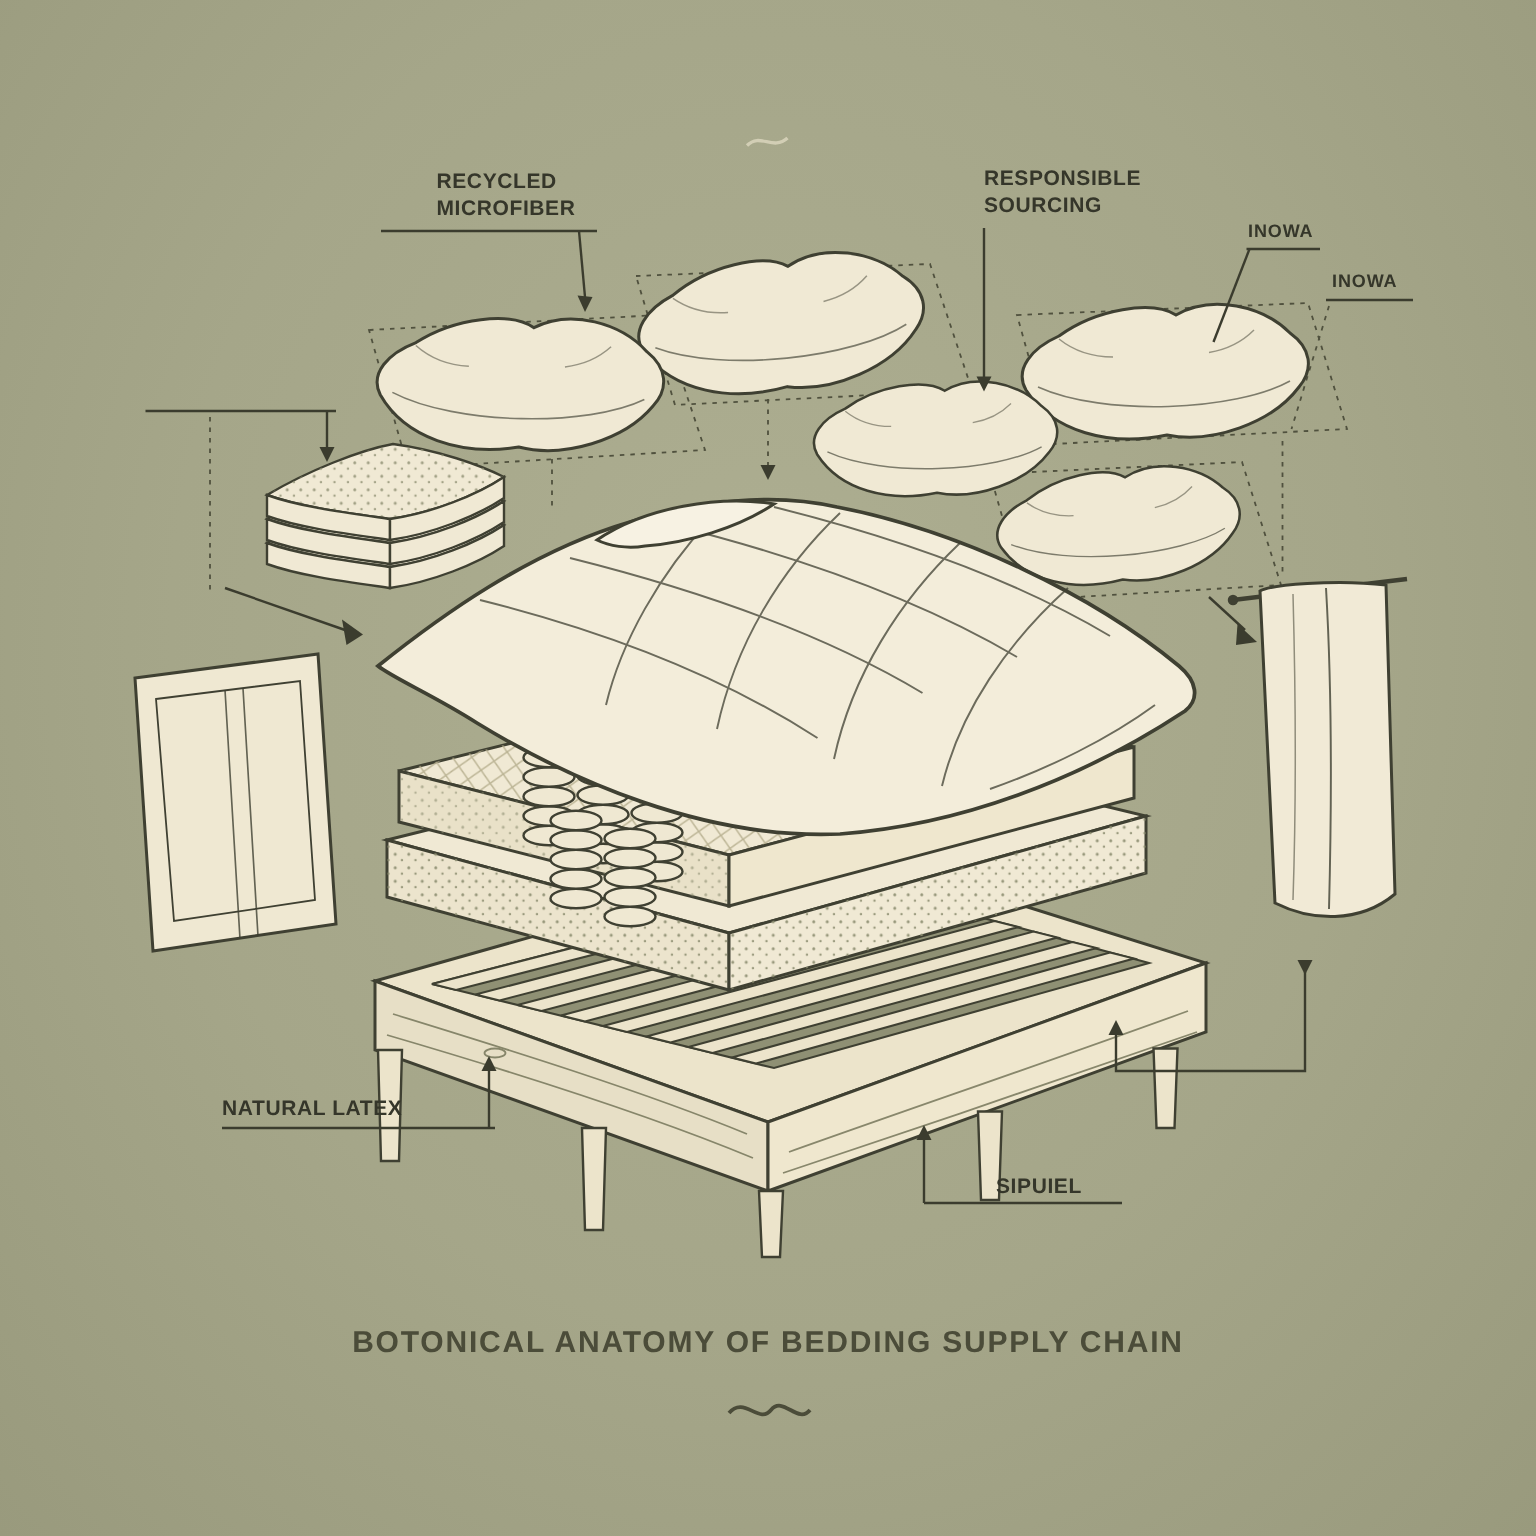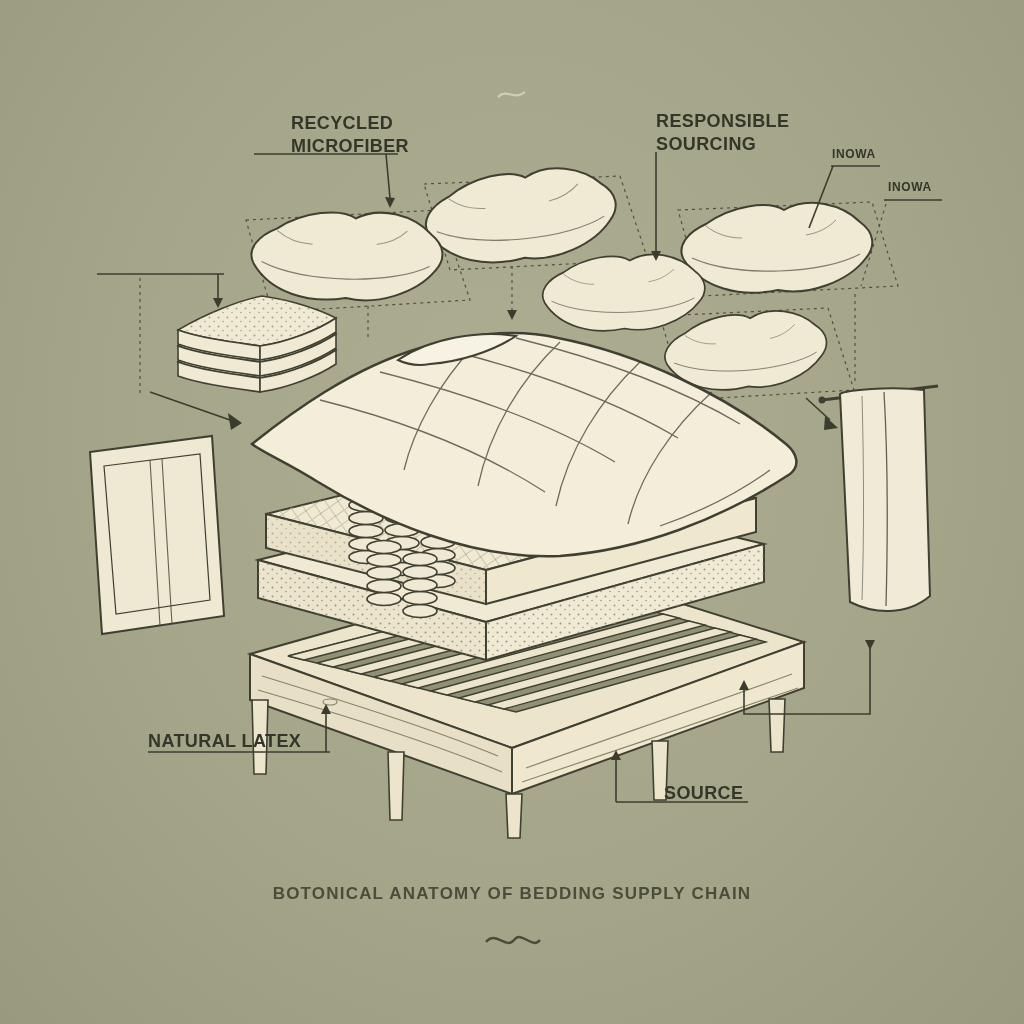--- a/index.html
+++ b/index.html
@@ -3,28 +3,28 @@
 <meta charset="utf-8">
 <style>
   html,body{margin:0;padding:0;background:#8e8f74;}
   .stage{
     position:relative;width:1024px;height:1024px;overflow:hidden;
     background:radial-gradient(ellipse at 50% 42%, #adae91 0%, #a5a689 55%, #999a7d 100%);
     font-family:"Liberation Sans", sans-serif;
   }
   .stage svg{position:absolute;left:0;top:0;}
   .label{
-    position:absolute;color:#35362a;font-weight:700;font-size:18px;
+    position:absolute;color:#35362a;font-weight:700;font-size:14px;
     line-height:1.25;letter-spacing:.4px;white-space:pre-line;
   }
   .label.small{font-size:12px;letter-spacing:.6px;}
   .label.center{text-align:center;}
   .title{
     position:absolute;left:0;right:0;top:884px;text-align:center;
-    font-size:17px;font-weight:700;letter-spacing:1.2px;color:#4b4c39;
+    font-size:20px;font-weight:700;letter-spacing:1.2px;color:#4b4c39;
     white-space:nowrap;
   }
 </style>
 </head>
 <body>
 
 <div class="stage">
 
 <svg width="1024" height="1024" viewBox="0 0 1024 1024">
   <defs>
@@ -239,17 +239,17 @@
 
 <div class="label" style="left:656px;top:110px;">RESPONSIBLE
 SOURCING</div>
 
 <div class="label small" style="left:832px;top:147px;">INOWA</div>
 
 <div class="label small" style="left:888px;top:180px;">INOWA</div>
 
 <div class="label" style="left:148px;top:730px;text-align:center;">NATURAL LATEX</div>
 
-<div class="label" style="left:664px;top:782px;">SOURCE</div>
+<div class="label" style="left:664px;top:782px;">SIPUIEL</div>
 
 <div class="title">BOTONICAL ANATOMY OF BEDDING SUPPLY CHAIN</div>
 
 </div>
 
 </body></html>

